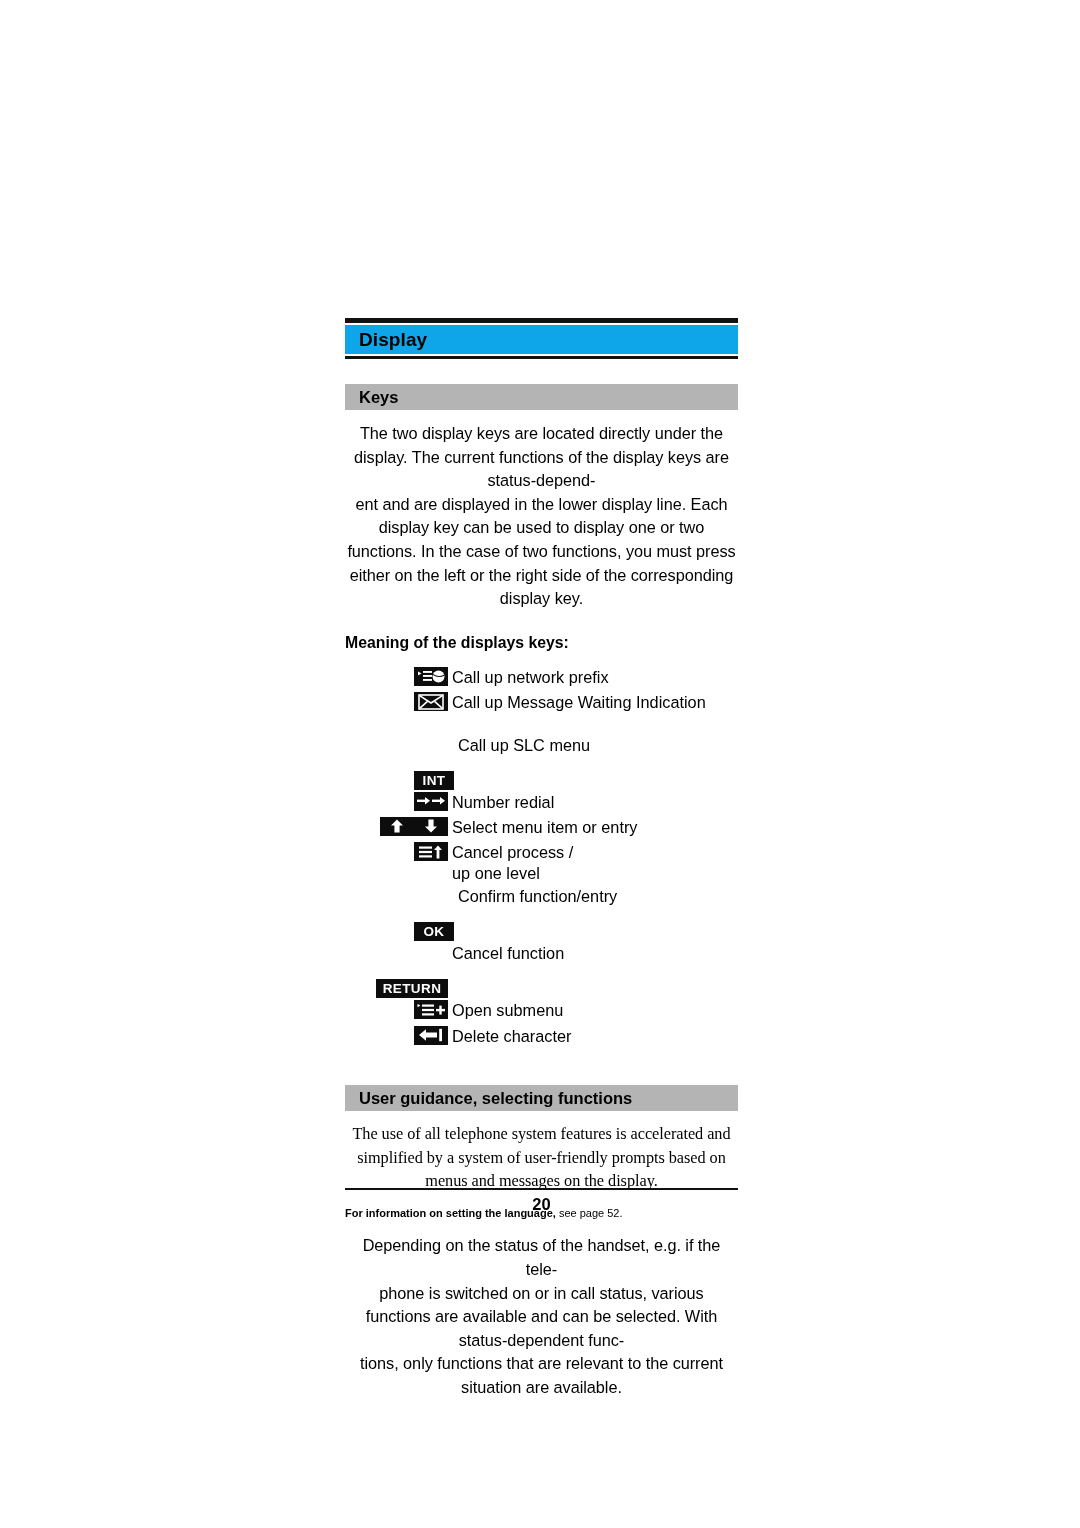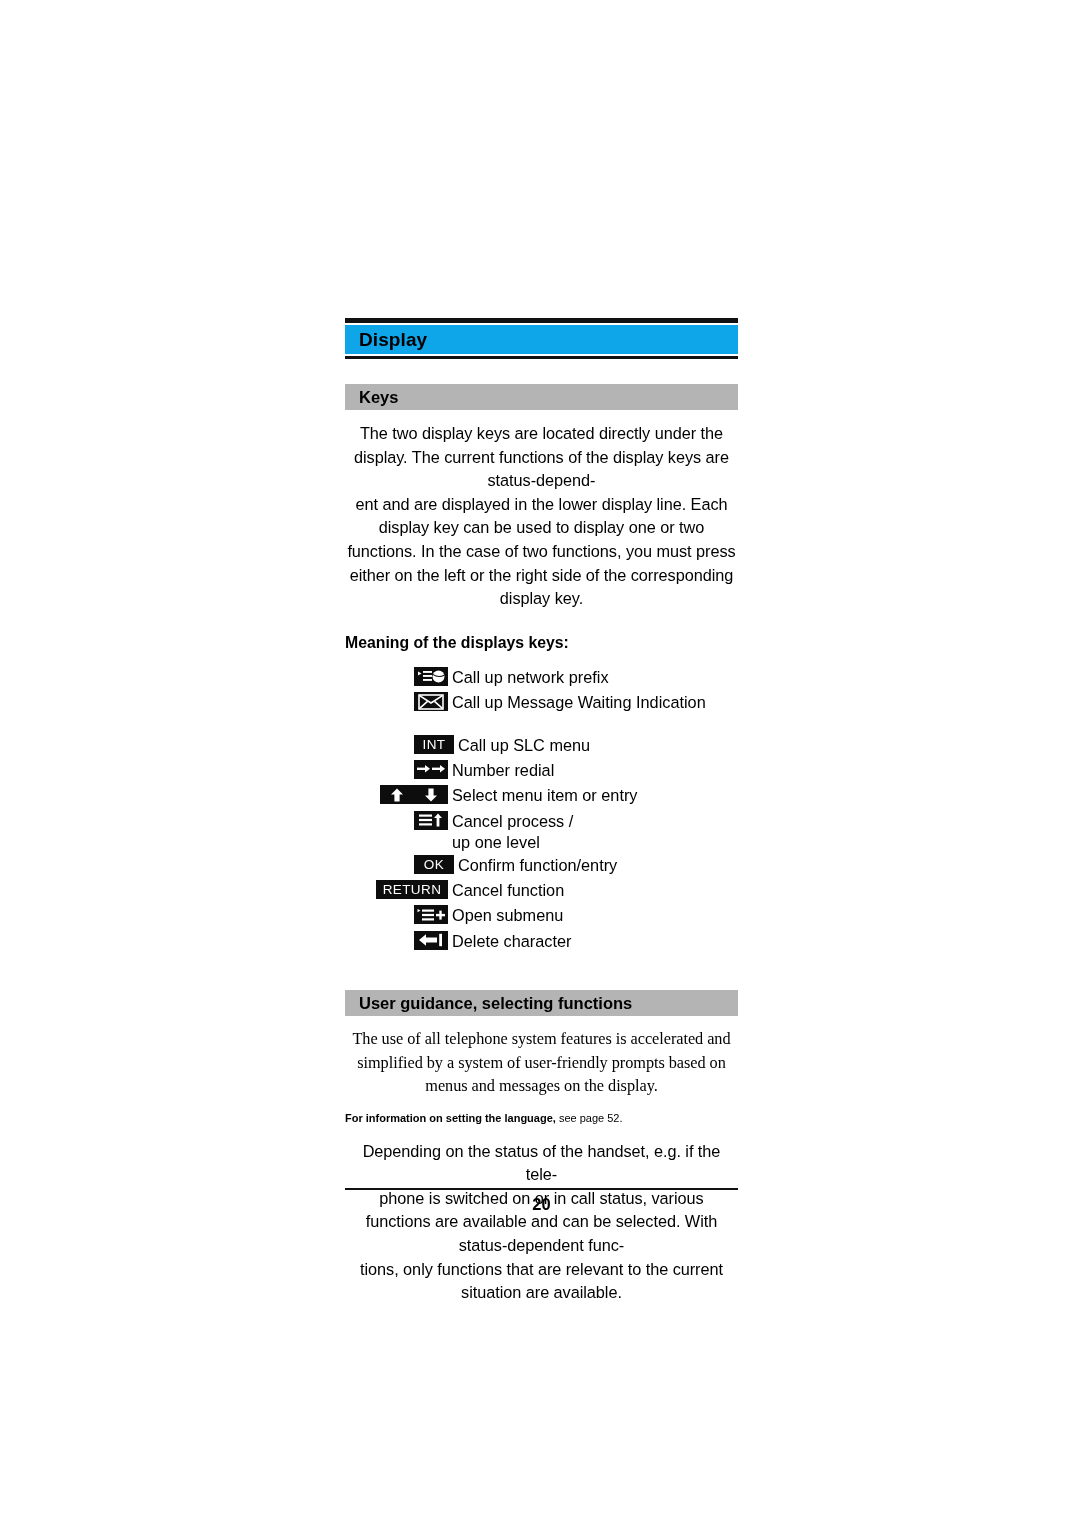--- a/index.html
+++ b/index.html
@@ -131,24 +131,25 @@
     color: #ffffff;
     display: inline-flex;
     align-items: center;
     justify-content: center;
     height: 19px;
     box-sizing: border-box;
     vertical-align: middle;
   }
   .badge.text {
     font-size: 13.5px;
-    font-weight: normal;
+    font-weight: bold;
     letter-spacing: 0.4px;
     padding: 0 20px;
     font-family: "Liberation Sans", sans-serif;
+    margin-top: 36px;
   }
   .badge.w34 { width: 34px; }
   .badge.gut { width: 34px; }
   .badge svg { display: block; }
   .gutter .badge { margin-right: 0; }
 
   
   .footer {
     position: absolute;
     left: 345px;

